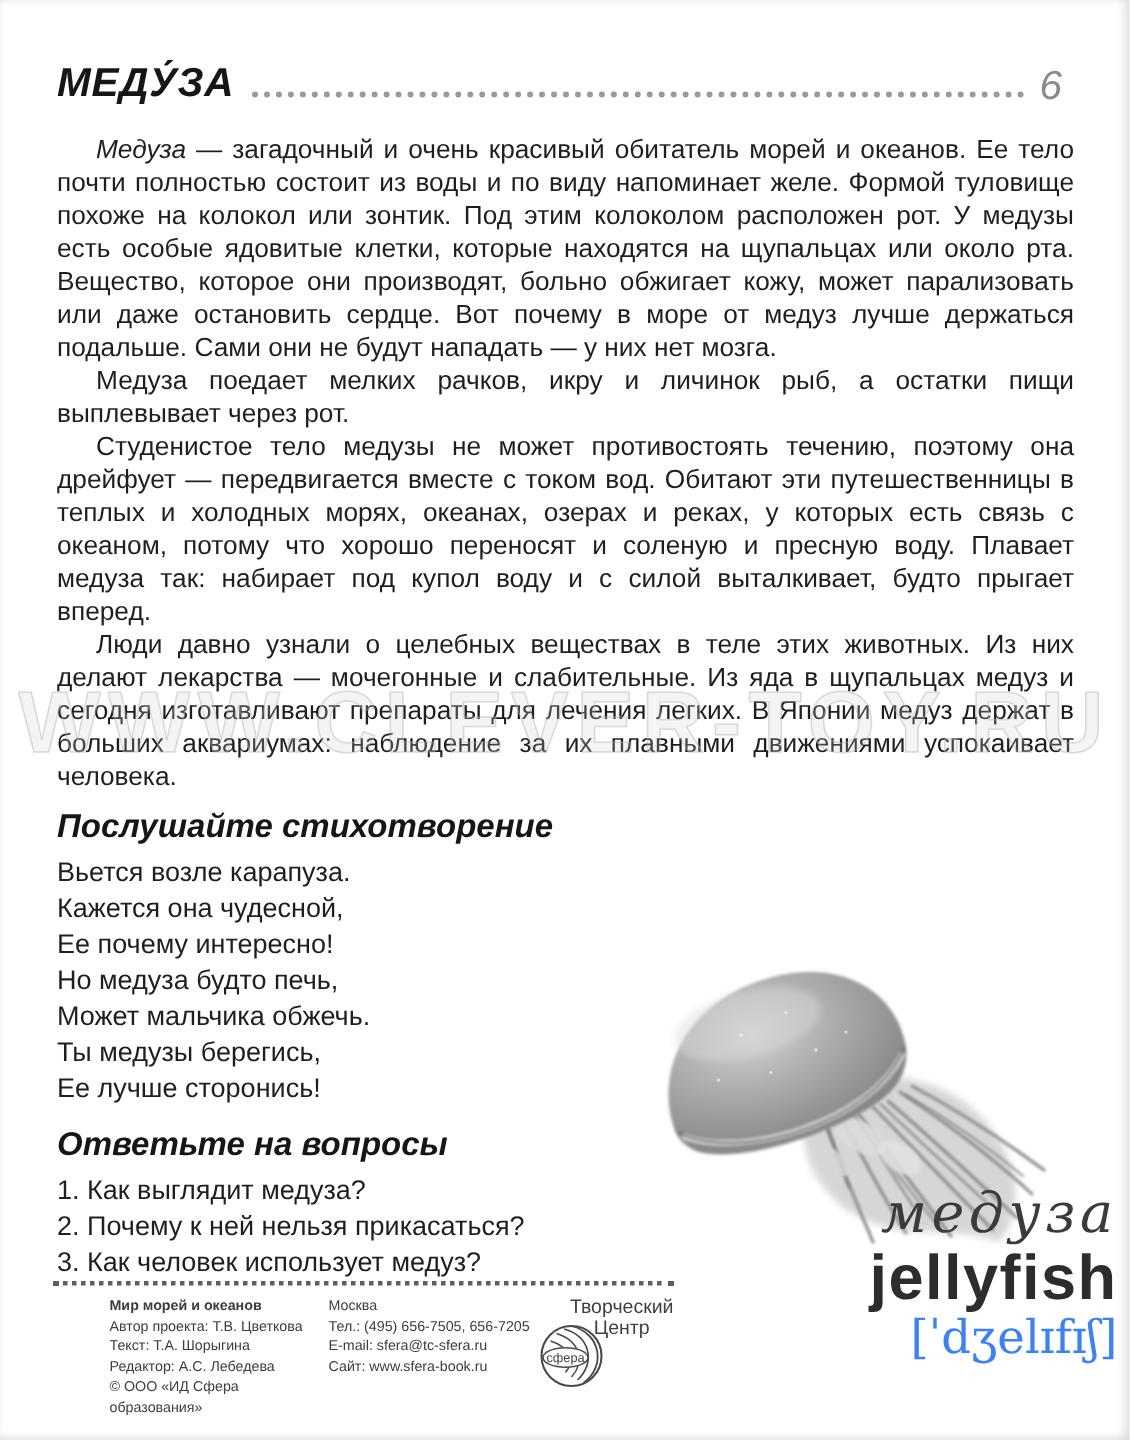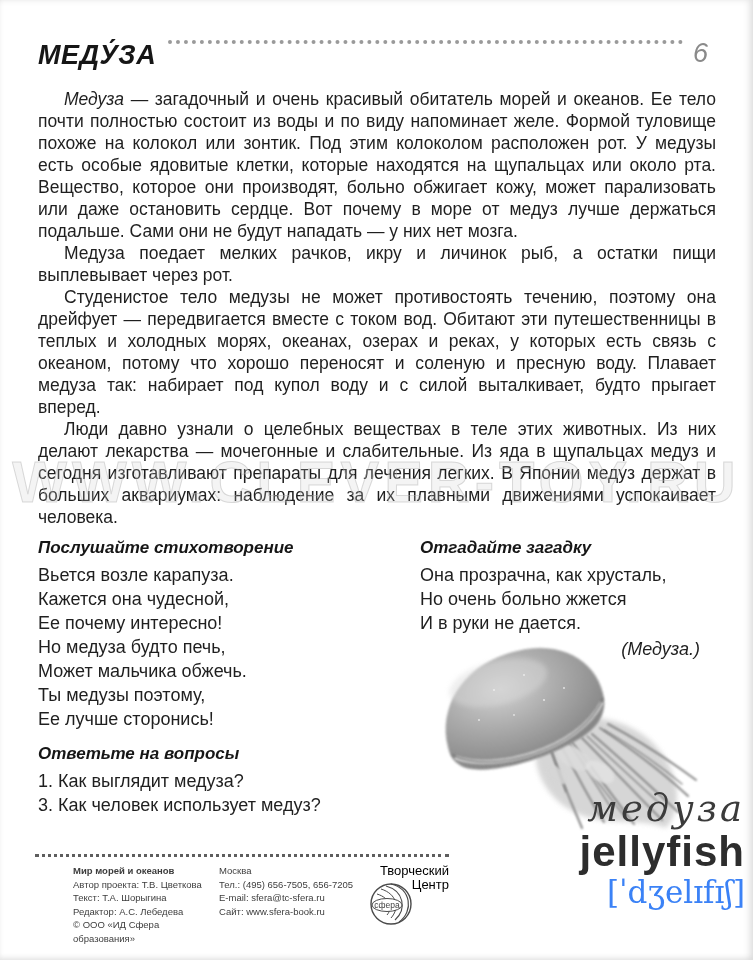--- a/index.html
+++ b/index.html
@@ -3,34 +3,34 @@
 <meta charset="utf-8">
 <style>
   html,body { margin:0; padding:0; background:#ffffff; }
   .page {
     position:relative; width:753px; height:960px; background:#ffffff;
     font-family:"Liberation Sans", sans-serif; color:#1f1f1f; overflow:hidden;
     box-shadow: inset -4px 0 6px rgba(0,0,0,0.10), inset 0 -3px 5px rgba(0,0,0,0.05);
   }
 
   
-  .title-row { position:absolute; top:40px; left:38px; width:670px; display:flex; align-items:flex-start; }
+  .title-row { position:absolute; top:40px; left:38px; width:670px; display:flex; align-items:flex-end; }
   .title-row h1 { margin:0; font-style:italic; font-weight:bold; font-size:27px; letter-spacing:0.5px; white-space:nowrap; color:#161616; }
   .leader { flex:1 1 auto; border-bottom:4px dotted #9a9a9a; margin:0 10px 6px 12px; height:0; }
   .page-number { font-style:italic; font-size:27px; color:#8a8a8a; line-height:1; padding-bottom:0; }
 
   
   .body-text { position:absolute; top:88px; left:38px; width:678px; font-size:17.5px; line-height:22px; text-align:justify; }
   .body-text p { margin:0; text-indent:26px; }
   .lead-italic { font-style:italic; }
 
   
   .left-col  { position:absolute; top:538px; left:38px;  width:366px; }
   .right-col { position:absolute; top:538px; left:420px; width:326px; }
-  .sec-heading { margin:0 0 5px 0; font-style:italic; font-weight:bold; font-size:17px; color:#161616; }
+  .sec-heading { margin:0 0 5px 0; font-style:italic; font-weight:bold; font-size:22px; color:#161616; }
   .text-line { font-size:18px; line-height:24px; }
   .questions-heading { margin-top:13px; }
   .riddle-answer { margin-top:4px; padding-right:46px; text-align:right; font-style:italic; font-size:18px; }
 
   
   .jellyfish-wrap { position:absolute; left:424px; top:640px; width:302px; height:202px; }
 
   
   .vocab { position:absolute; right:8px; top:786px; display:flex; flex-direction:column; align-items:flex-end; text-align:right; }
   .vocab-ru  { font-family:"DejaVu Serif", serif; font-style:italic; font-size:37px; line-height:46px; letter-spacing:3px; color:#3b3b3b; }
@@ -46,22 +46,22 @@
   }
 
   
   .footer { position:absolute; top:854px; left:35px; width:414px; }
   .dotted-sep { border-top:3px dotted #5e5e5e; width:100%; margin-bottom:7px; }
   .footer-cols { display:flex; font-size:9.5px; line-height:13.5px; color:#3d3d3d;margin-left:38px; }
   .f-col1 { width:160px; }
   .f-col2 { width:148px; }
   .f-bold { font-weight:bold; }
   .f-logo { position:relative; width:104px; height:64px; }
-  .f-logo-text { position:absolute; right:0; top:0; text-align:right; font-size:13px; line-height:14px; color:#000000; }
-  .f-logo-mark { position:absolute; left:12px; top:17px; }
+  .f-logo-text { position:absolute; right:0; top:0; text-align:center; font-size:13px; line-height:14px; color:#404040; }
+  .f-logo-mark { position:absolute; left:2px; top:17px; }
 </style>
 </head>
 <body>
 
 <div class="page">
 
   <div class="title-row">
     <h1>МЕДУ́ЗА</h1>
     <div class="leader"></div>
     <div class="page-number">6</div>
@@ -76,35 +76,29 @@
 
   <div class="watermark">WWW.CLEVER-TOY.RU</div>
 
   <div class="left-col">
     <h2 class="sec-heading">Послушайте стихотворение</h2>
     <div class="text-line">Вьется возле карапуза.</div>
     <div class="text-line">Кажется она чудесной,</div>
     <div class="text-line">Ее почему интересно!</div>
     <div class="text-line">Но медуза будто печь,</div>
     <div class="text-line">Может мальчика обжечь.</div>
-    <div class="text-line">Ты медузы поэтому,</div>
+    <div class="text-line">Ты медузы берегись,</div>
     <div class="text-line">Ее лучше сторонись!</div>
 
     <h2 class="sec-heading questions-heading">Ответьте на вопросы</h2>
     <div class="text-line">1. Как выглядит медуза?</div>
+    <div class="text-line">2. Почему к ней нельзя прикасаться?</div>
     <div class="text-line">3. Как человек использует медуз?</div>
   </div>
 
-  <div class="right-col">
-    <h2 class="sec-heading">Отгадайте загадку</h2>
-    <div class="text-line">Она прозрачна, как хрусталь,</div>
-    <div class="text-line">Но очень больно жжется</div>
-    <div class="text-line">И в руки не дается.</div>
-    <div class="riddle-answer">(Медуза.)</div>
-  </div>
 
   <div class="jellyfish-wrap">
     <svg width="302" height="202" viewBox="0 0 302 202" xmlns="http://www.w3.org/2000/svg">
       <defs>
         <radialGradient id="bellG" cx="40%" cy="30%" r="80%">
           <stop offset="0%" stop-color="#d2d2d2"></stop>
           <stop offset="45%" stop-color="#aaaaaa"></stop>
           <stop offset="80%" stop-color="#8d8d8d"></stop>
           <stop offset="100%" stop-color="#7f7f7f"></stop>
         </radialGradient>

